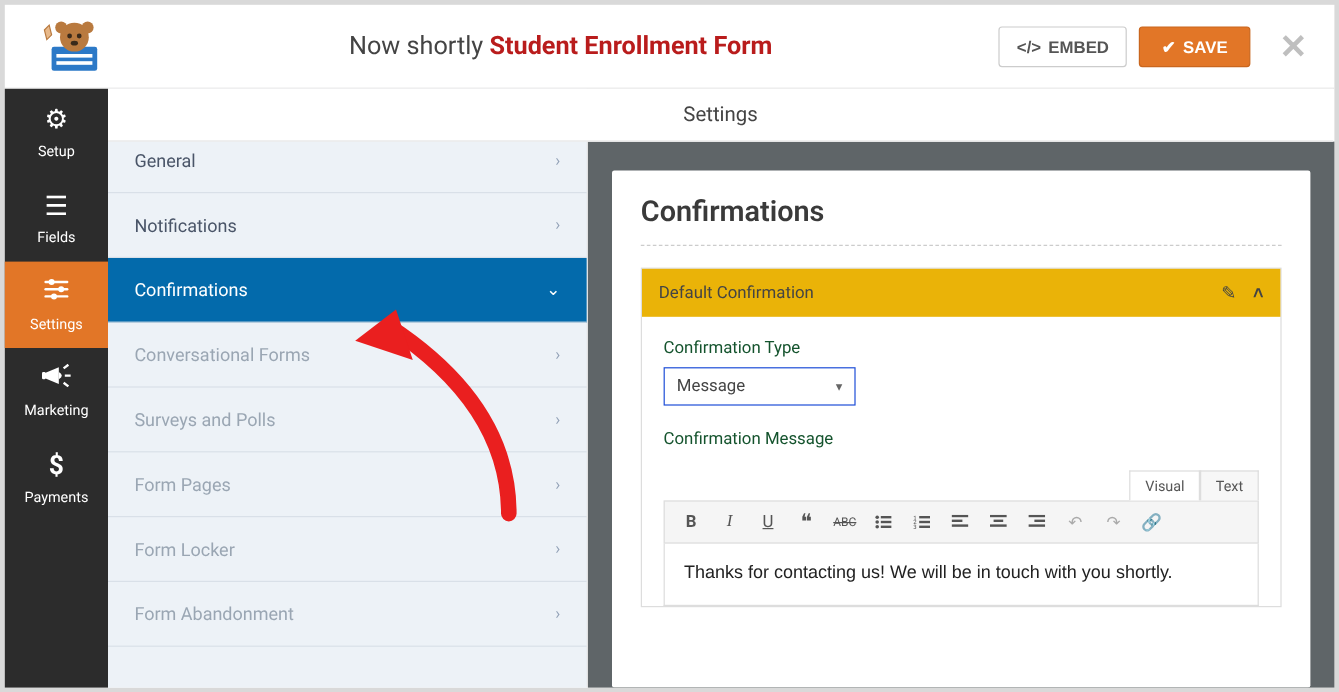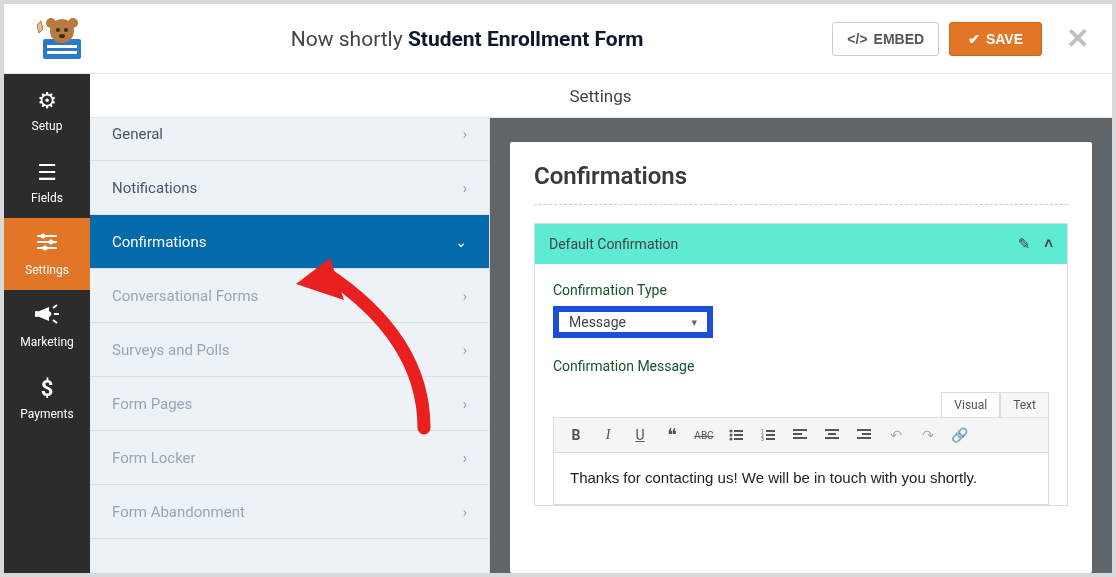--- a/index.html
+++ b/index.html
@@ -1,21 +1,21 @@
 <!DOCTYPE html>
 <html><head>
 <meta charset="utf-8">
 <style>
   * { box-sizing: border-box; margin: 0; padding: 0; }
   html, body { width: 1116px; height: 577px; font-family: -apple-system, "Segoe UI", Roboto, Arial, sans-serif; background: #fff; overflow: hidden; }
   .frame { width: 1116px; height: 577px; border: 4px solid #d9d9d9; position: relative; background: #fff; }
   .topbar { height: 70px; border-bottom: 1px solid #e5e5e5; display: flex; align-items: center; padding: 0 18px; }
   .logo-slot { width: 80px; height: 54px; display:flex; align-items:center; justify-content:center; }
   .title-wrap { flex:1; text-align:center; font-size: 21px; color:#444; font-weight:400; }
-  .title-wrap strong { font-weight:700; color:#0f172a; }
+  .title-wrap strong { font-weight:700; color:#b91c1c; }
   .top-actions { display:flex; gap:10px; align-items:center; }
   .btn-embed { background:#fff; border:1px solid #ccc; border-radius:3px; padding:8px 14px; font-size:14px; font-weight:600; color:#555; display:flex; align-items:center; gap:6px; cursor:pointer; }
   .btn-save { background:#e27627; border:1px solid #c9661e; border-radius:3px; padding:8px 18px; font-size:14px; font-weight:700; color:#fff; display:flex; align-items:center; gap:6px; cursor:pointer; }
   .close-x { width:28px; height:28px; color:#bfbfbf; font-size:28px; font-weight:bold; margin-left:14px; cursor:pointer; line-height:1; }
   .workspace { display:flex; height: calc(577px - 78px); }
   .sidebar { width:86px; background:#2c2c2c; display:flex; flex-direction:column; }
   .nav-item { height:72px; color:#fff; display:flex; flex-direction:column; align-items:center; justify-content:center; gap:6px; font-size:12px; cursor:pointer; }
   .nav-item.active { background:#e27627; }
   .nav-icon { font-size:22px; }
   .settings-col { width:400px; background:#edf2f7; border-right:1px solid #e1e1e1; display:flex; flex-direction:column; position:relative; }
@@ -26,25 +26,25 @@
   .set-row .chev { margin-left:auto; color:#94a3b8; font-size:14px; }
   .set-row.active { background:#036aab; color:#fff; }
   .set-row.active .chev { color:#fff; }
   .set-row.muted { color:#9aa6b3; }
   .preview-col { flex:1; background:#5f6568; margin-top:44px; padding:24px 20px 0 20px; overflow:hidden; }
   .panel { background:#fff; border-radius:2px; padding:20px 24px 0 24px; height:100%; overflow:hidden; }
   .panel-head { display:flex; align-items:center; justify-content:space-between; border-bottom:1px dashed #ccc; padding-bottom:14px; margin-bottom:18px; }
   .panel-head h2 { font-size:24px; color:#3a3a3a; font-weight:600; }
   .btn-addnew { background:#036aab; color:#fff; border:none; border-radius:3px; padding:10px 16px; font-size:14px; font-weight:600; cursor:pointer; }
   .conf-block { border:1px solid #ddd; }
-  .conf-block-head { background:#5eead4; height:40px; display:flex; align-items:center; padding:0 14px; font-size:14px; color:#444; cursor:pointer; }
+  .conf-block-head { background:#eab308; height:40px; display:flex; align-items:center; padding:0 14px; font-size:14px; color:#444; cursor:pointer; }
   .conf-block-head .icons { margin-left:auto; display:flex; gap:14px; color:#444; font-size:15px; }
   .conf-body { padding:18px 18px 0 18px; }
   .flab { font-size:14px; color:#14532d; display:block; margin-bottom:8px; }
-  .sel { width:160px; height:32px; border:6px solid #1d4ed8; display:flex; align-items:center; padding:0 10px; font-size:14px; color:#444; background:#fff; cursor:pointer; }
+  .sel { width:160px; height:32px; border:1px solid #1d4ed8; display:flex; align-items:center; padding:0 10px; font-size:14px; color:#444; background:#fff; cursor:pointer; }
   .sel .dd { margin-left:auto; color:#666; font-size:11px; }
   .editor-tabs { display:flex; justify-content:flex-end; gap:0; margin-top:18px; }
   .ed-tab { border:1px solid #ddd; border-bottom:none; padding:5px 12px; font-size:12px; color:#555; background:#f7f7f7; cursor:pointer; }
   .ed-tab.active { background:#fff; }
   .ed-toolbar { border:1px solid #ddd; background:#f5f5f5; height:36px; display:flex; align-items:center; gap:4px; padding:0 8px; }
   .tbtn { width:28px; height:26px; display:flex; align-items:center; justify-content:center; color:#555; font-size:14px; cursor:pointer; border-radius:2px; }
   .ed-area { border:1px solid #ddd; border-top:none; padding:14px 16px; font-family: Liberation Sans, sans-serif; font-size:15px; color:#222; line-height:1.5; }
   .annot { position:absolute; z-index:20; pointer-events:none; }
 </style>
 </head>

